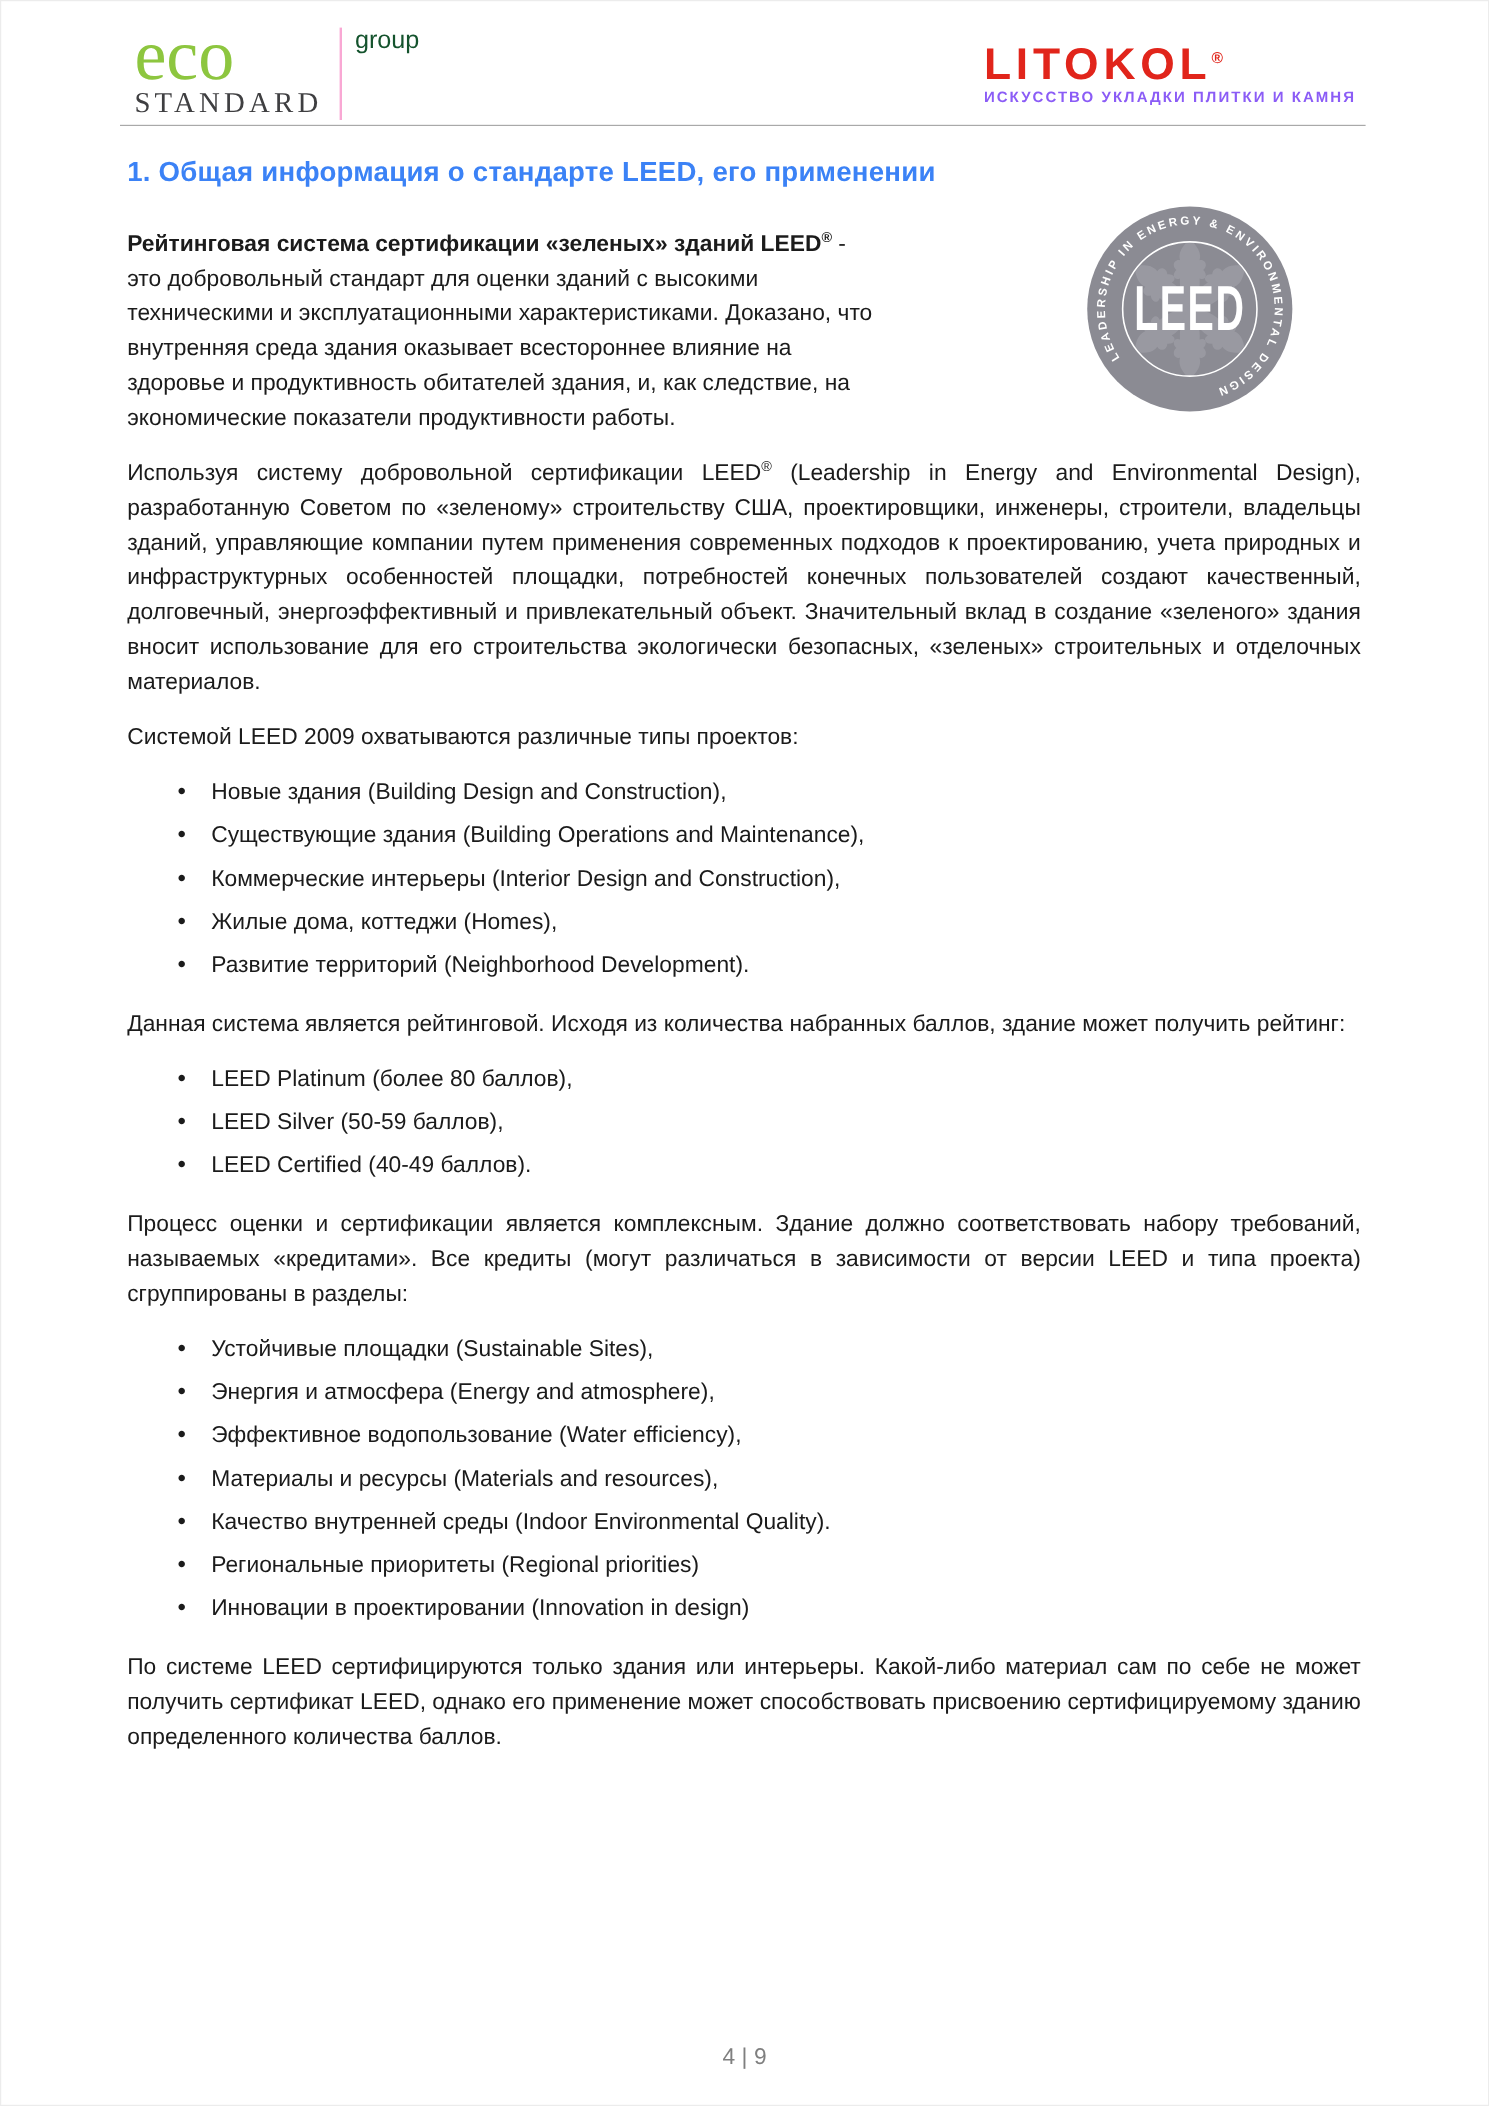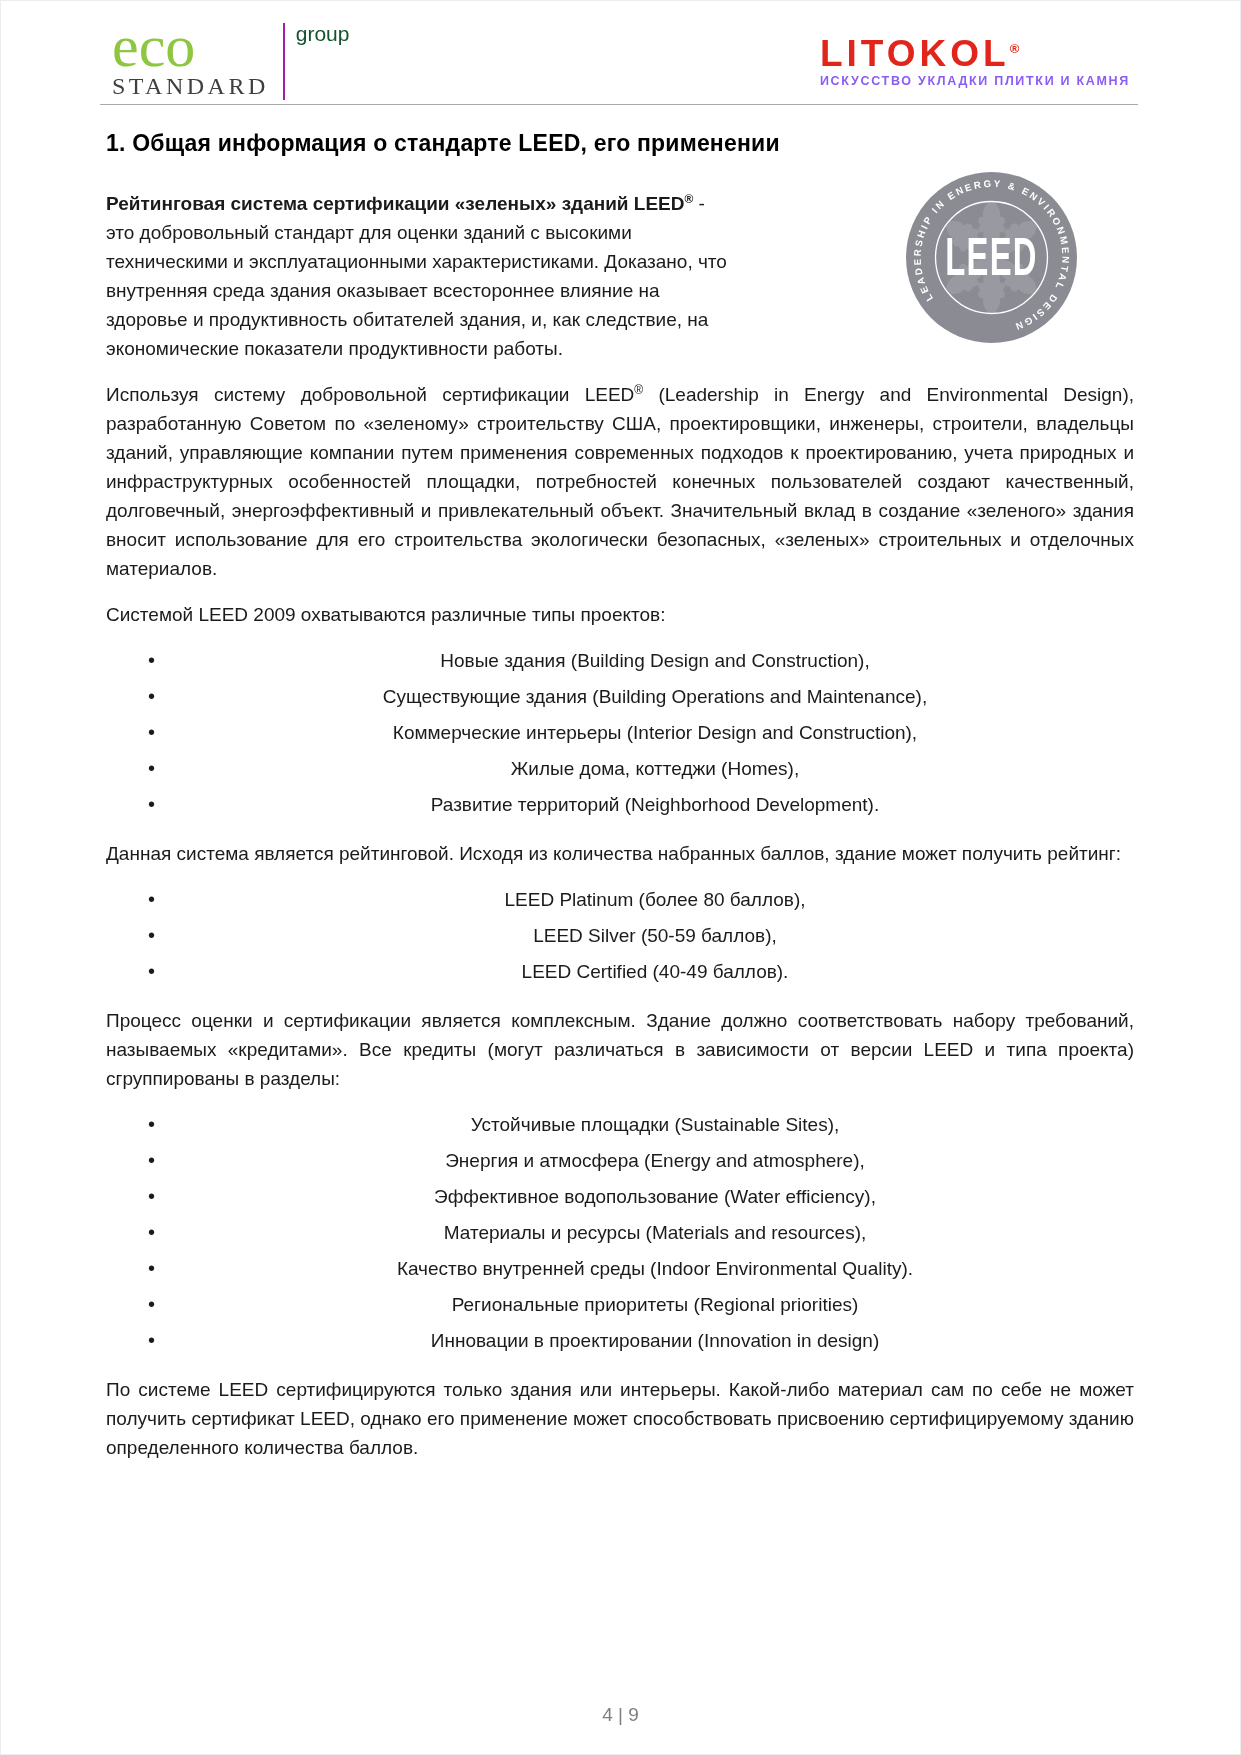--- a/index.html
+++ b/index.html
@@ -13,45 +13,45 @@
     position:relative;
     width:1241px; height:1755px;
     box-sizing:border-box;
     padding:22px 106px 0 105px;
     border:1px solid #ececec;
     overflow:hidden;
   }
   
   .hdr { display:flex; justify-content:space-between; align-items:flex-start; height:72px; }
   .eco-logo { display:flex; align-items:flex-start; margin-left:6px; }
-  .eco-block { display:flex; flex-direction:column; align-items:flex-start; padding-right:14px; border-right:2px solid #a21caf; }
+  .eco-block { display:flex; flex-direction:column; align-items:flex-start; padding-right:14px; border-right:2px solid #f9a8d4; }
   .eco-word { font-family:"Liberation Serif", serif; font-size:60px; line-height:0.78; color:#8dc63f; }
   .eco-standard { font-family:"Liberation Serif", serif; font-size:24px; letter-spacing:3.5px; color:#3f3f41; margin-top:3px; }
   .eco-group { font-size:21px; color:#14532d; margin-left:11px; margin-top:0; line-height:1; }
   .litokol { margin-top:14px; margin-right:4px; text-align:left; }
   .litokol-word { color:#e1251b; font-weight:bold; font-size:37px; line-height:0.9; letter-spacing:4px; }
   .litokol-word sup { font-size:13px; vertical-align:super; letter-spacing:0; }
   .litokol-tagline { color:#8b5cf6; font-size:12.5px; font-weight:bold; letter-spacing:1.7px; margin-top:4px; }
   
   .header-rule { border:none; border-top:1px solid #a9a9a9; margin:9px -4px 0 -6px; }
   h1.section-heading {
-    color:#000000; font-size:23px; font-weight:bold;
+    color:#3b82f6; font-size:23px; font-weight:bold;
     margin:25px 0 28px 0; letter-spacing:0.2px;
   }
   
   p { font-size:19px; line-height:29px; margin:17px 0; }
   p.just { text-align:justify; }
   sup.reg { font-size:12px; line-height:0; }
   
   .intro-row { display:flex; align-items:flex-start; margin-bottom:6px; }
   .intro-text { width:632px; margin:4px 0 0 0; }
   .badge-wrap { margin-left:auto; margin-right:56px; margin-top:-14px; }
   
   ul.doc-list { list-style:none; margin:6px 0 20px 0; padding:0 0 0 70px; }
-  ul.doc-list li { position:relative; font-size:19px; line-height:29px; margin:7px 0;text-align:center; }
+  ul.doc-list li { position:relative; font-size:19px; line-height:29px; margin:7px 0; }
   ul.doc-list li::before { content:"\2022"; position:absolute; left:-28px; top:0; font-size:20px; color:#1b1b1b; }
   
   .pg-footer {
     position:absolute; left:0; right:0; bottom:28px;
     text-align:center; color:#7f7f7f; font-size:19px;
   }
 </style>
 </head>
 <body>
 

